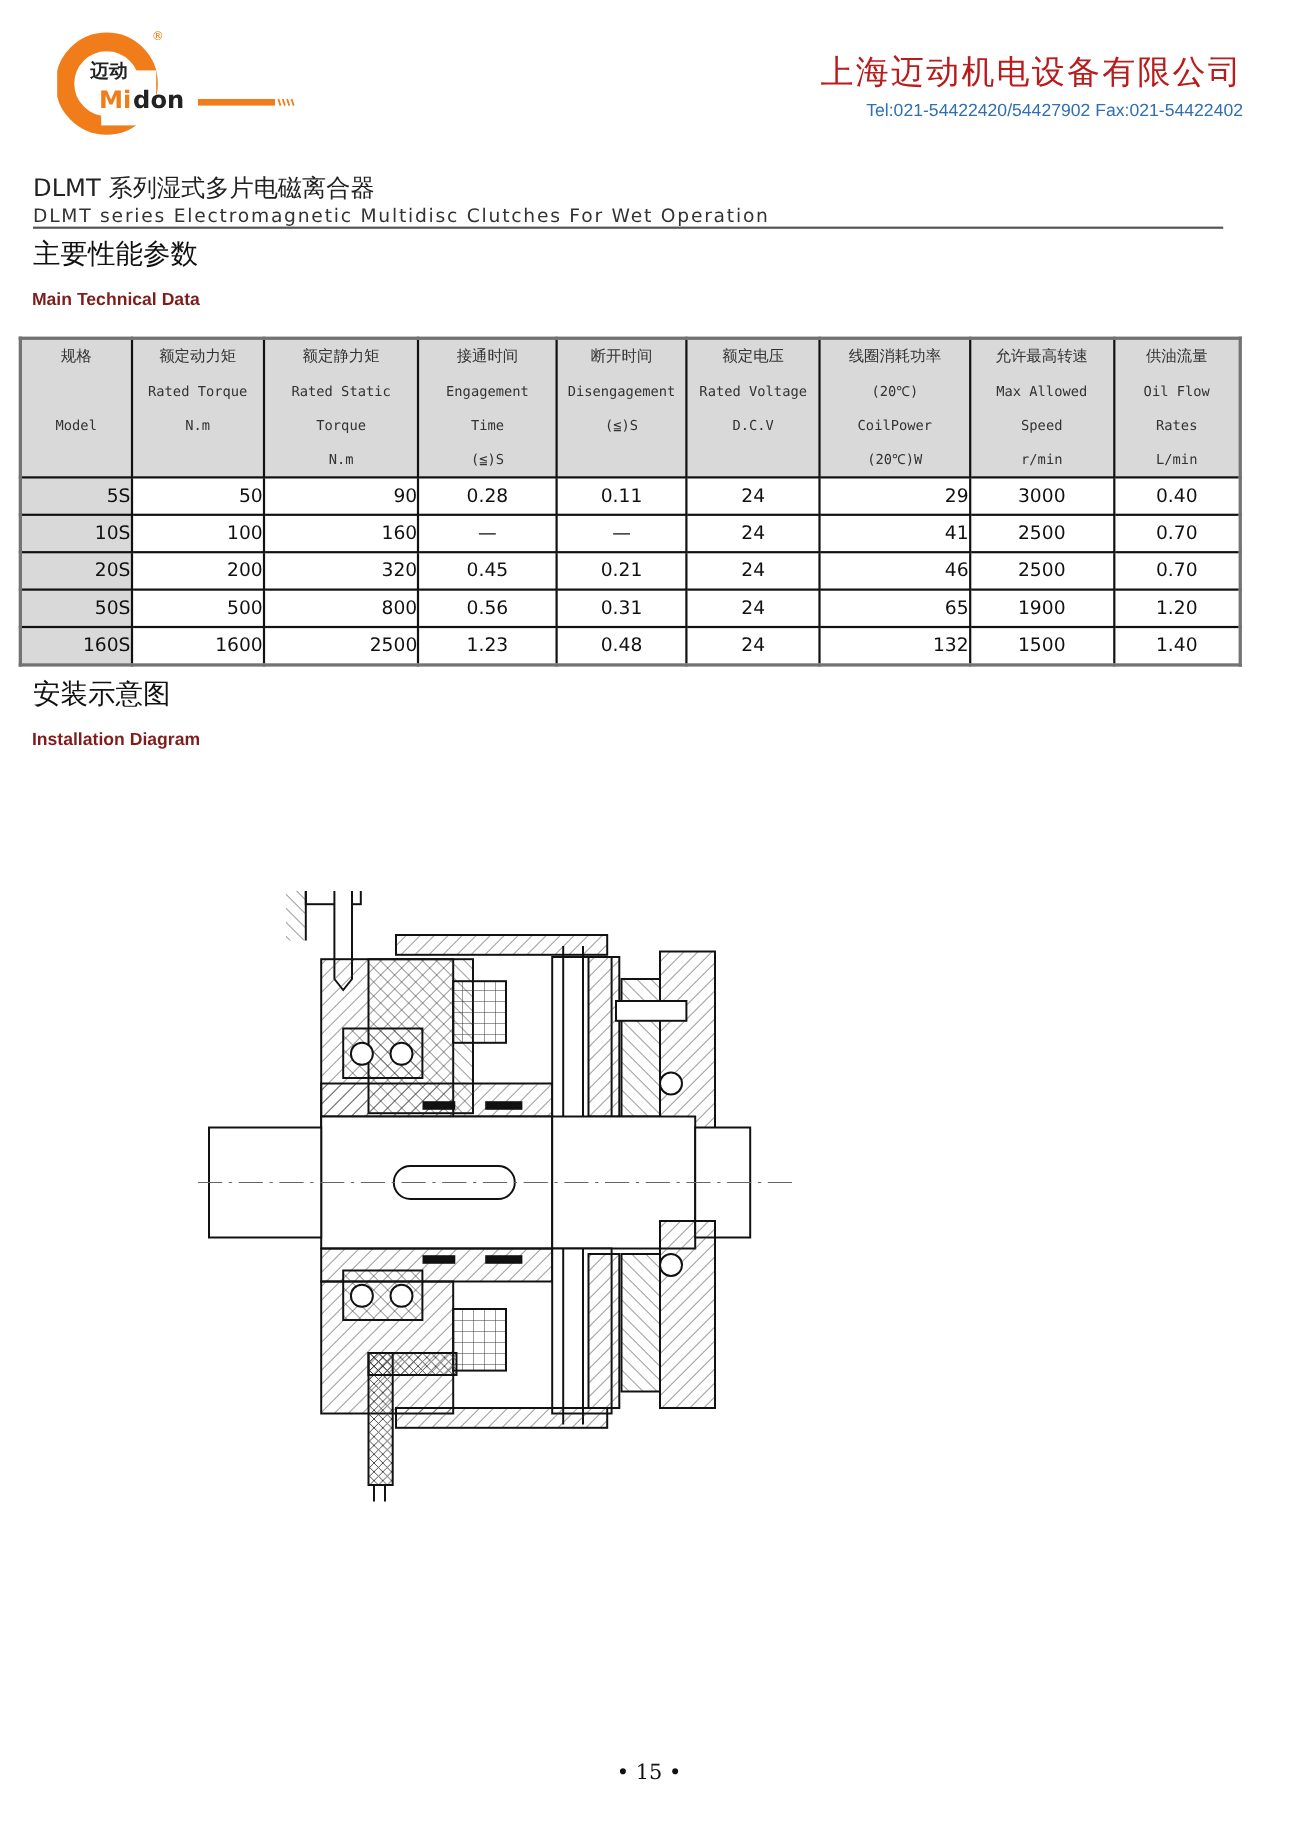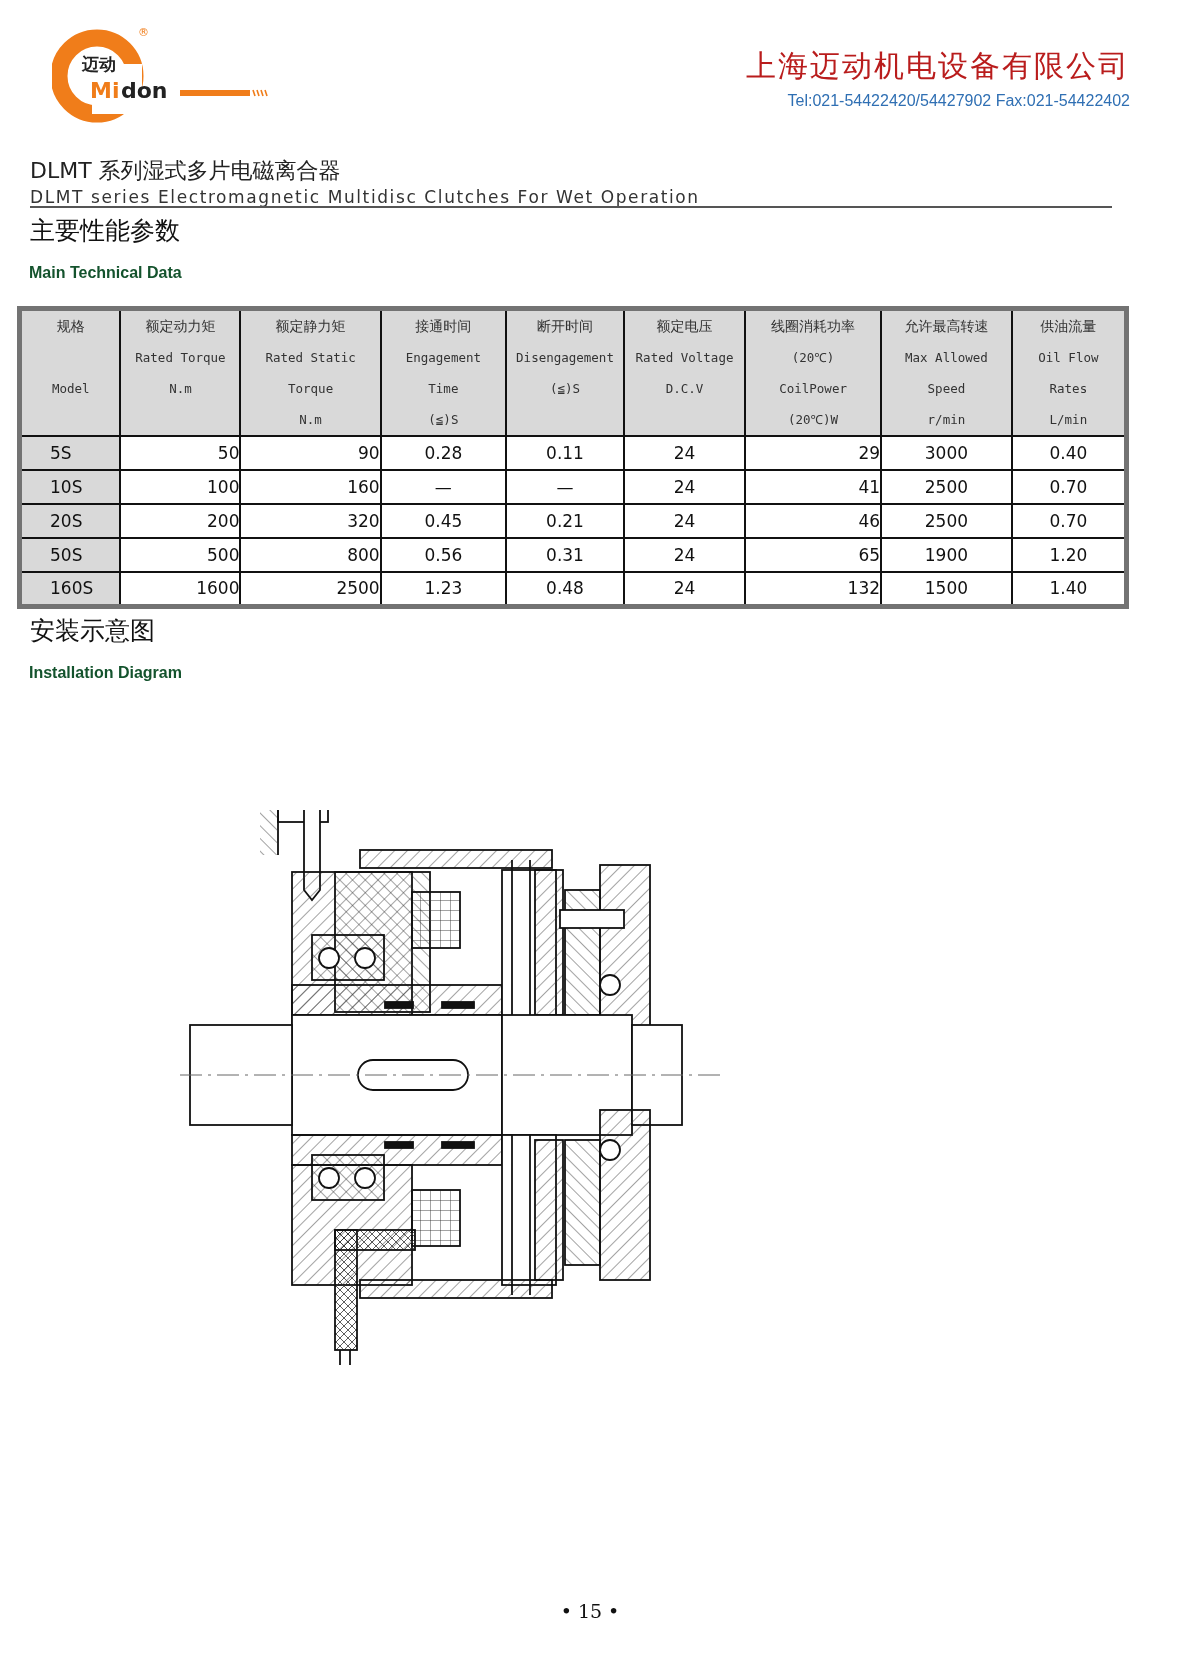--- a/index.html
+++ b/index.html
@@ -10,29 +10,29 @@
   .company { position: absolute; right: 50px; top: 48px; text-align: right; }
   .company-cn { font-family: "DejaVu Sans", sans-serif; font-size: 30px; color: #b91c1c; letter-spacing: 2px; line-height: 36px; }
   .company-en { font-family: "Liberation Sans", sans-serif; font-size: 23px; color: #111; line-height: 32px; margin-top: 4px; }
   .company-tel { font-family: "Liberation Sans", sans-serif; font-size: 16px; color: #2f6fb3; line-height: 22px; margin-top: 6px; }
 
   .series-cn { position: absolute; left: 30px; top: 156px; font-size: 22px; color: #222; }
   .series-en { position: absolute; left: 30px; top: 187px; font-size: 17px; letter-spacing: 1.6px; color: #333; font-family: "DejaVu Sans", sans-serif; }
   .series-rule { position: absolute; left: 30px; top: 206px; width: 1082px; height: 2px; background: #555; }
 
   .h-cn { position: absolute; left: 30px; font-size: 25px; color: #111; font-weight: normal; }
-  .h-en { position: absolute; left: 29px; font-size: 16px; font-weight: bold; color: #14532d; font-family: "Liberation Sans", sans-serif; }
-
-  table.spec { position: absolute; left: 17px; top: 306px; width: 1112px; border-collapse: collapse; border: 5px solid #737373; }
+  .h-en { position: absolute; left: 29px; font-size: 16px; font-weight: bold; color: #7f1d1d; font-family: "Liberation Sans", sans-serif; }
+
+  table.spec { position: absolute; left: 17px; top: 306px; width: 1112px; border-collapse: collapse; border: 3px solid #737373; }
   table.spec td { border: 2.5px solid #111; text-align: center; }
   table.spec thead td { background: #d9d9d9; vertical-align: top; padding: 0; height: 126px; }
   .hdr-line { height: 31px; line-height: 31px; font-size: 12.5px; font-family: "DejaVu Sans Mono", monospace; color: #333; white-space: nowrap; }
   .hdr-line.cn { font-family: "DejaVu Sans", sans-serif; font-size: 14px; }
   table.spec tbody td { height: 34px; font-size: 17px; font-family: "DejaVu Sans", sans-serif; color: #111; }
-  table.spec tbody td.model { background: #d9d9d9; text-align: left; padding-left: 28px; }
+  table.spec tbody td.model { background: #d9d9d9; text-align: right; padding-left: 28px; }
   table.spec tbody td.left { text-align: right; padding-left: 30px; }
 
   .diagram { position: absolute; left: 180px; top: 810px; width: 600px; height: 640px; }
   .page-num { position: absolute; left: 0; width: 1180px; top: 1600px; text-align: center; font-family: "DejaVu Serif", serif; font-size: 19px; color: #111; }
 </style>
 </head>
 <body>
 
 <div class="logo">
   <svg width="240" height="110" viewBox="0 0 240 110">

